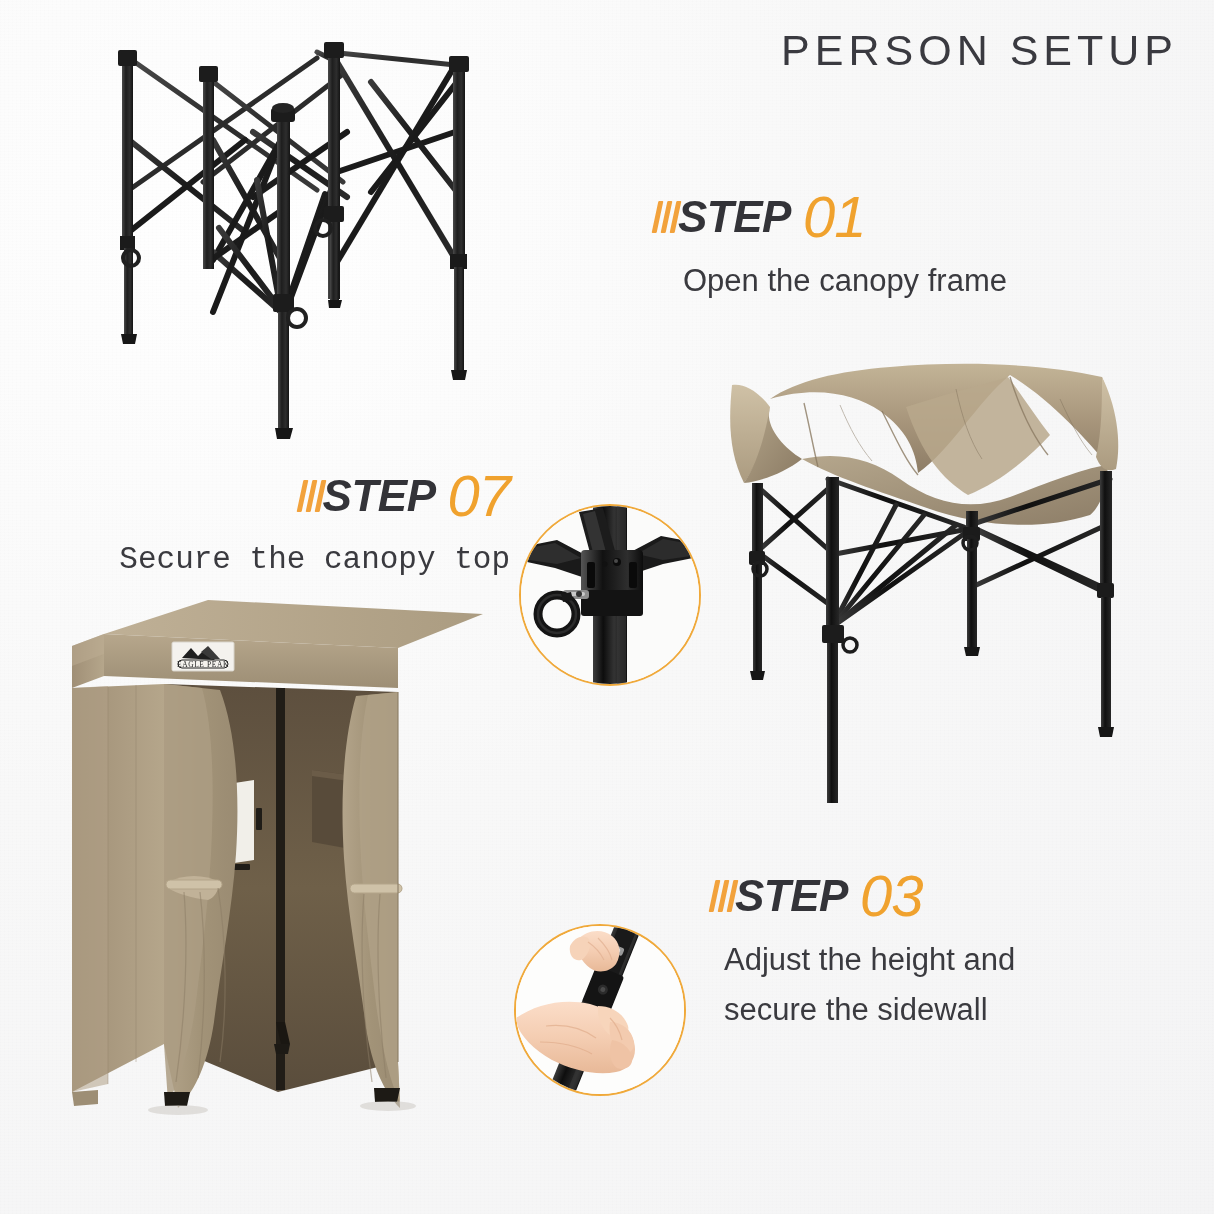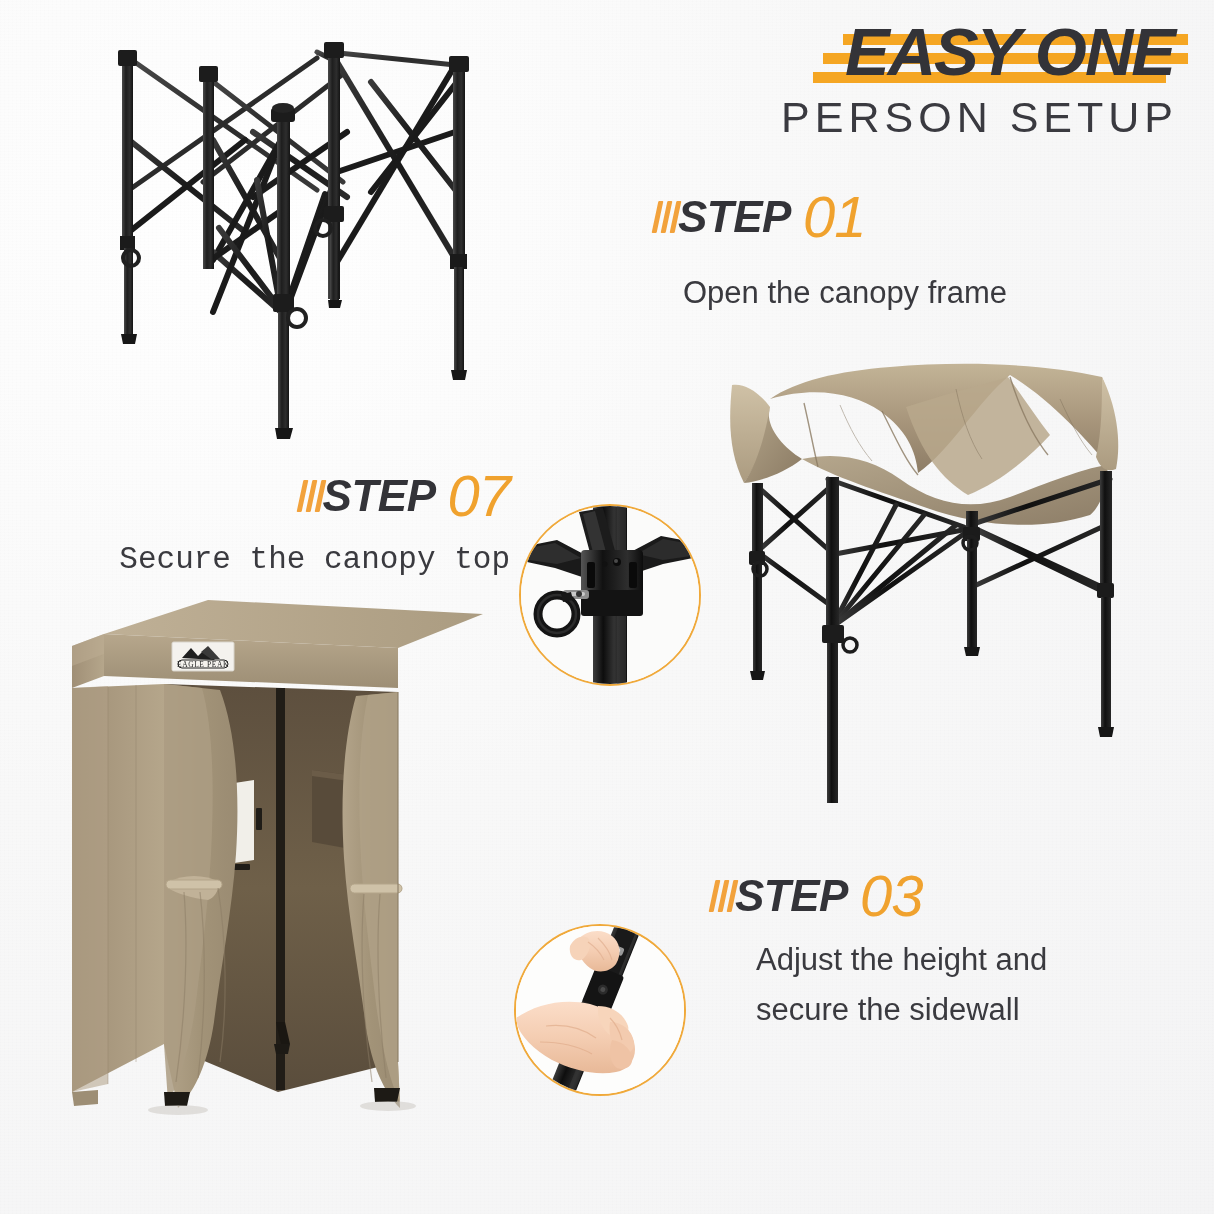--- a/index.html
+++ b/index.html
@@ -45,51 +45,43 @@
   
   .step-head{display:flex;align-items:center;white-space:nowrap;}
   .step-head.right{justify-content:flex-end;}
   .bars{display:inline-flex;gap:4px;transform:skewX(-12deg);}
   .bars i{display:block;width:5px;height:32px;background:#f2a23c;border-radius:1px;}
   .step-word{font-size:44px;font-weight:bold;font-style:italic;color:#333338;letter-spacing:-0.5px;}
   .step-num{font-size:58px;font-weight:normal;font-style:italic;color:#f0a22e;margin-left:12px;letter-spacing:-1px;}
   .step-desc{font-size:31px;color:#3a3a3f;line-height:1.22;white-space:nowrap;}
 
   #step1{position:absolute;left:655px;top:183px;}
-  #step1 .step-desc{margin-top:24px;margin-left:28px;}
+  #step1 .step-desc{margin-top:12px;margin-left:28px;}
   #step2{position:absolute;left:80px;top:462px;width:430px;text-align:right;}
   #step2 .step-desc{margin-top:12px;font-family:Liberation Mono, monospace;}
   #step3{position:absolute;left:712px;top:862px;}
-  #step3 .step-desc{margin-top:12px;margin-left:44px;}
+  #step3 .step-desc{margin-top:12px;margin-left:12px;}
 
   
   .photo{position:absolute;}
   svg{display:block;overflow:visible;}
 
   
   .inset{position:absolute;border-radius:50%;border:2px solid #f0a93a;
     background:#fdfdfd;overflow:hidden;box-sizing:border-box;}
   #inset-lock{left:519px;top:504px;width:182px;height:182px;}
   #inset-hand{left:514px;top:924px;width:172px;height:172px;}
 </style>
 </head>
 <body>
 
 <div id="stage">
   <div class="noise"></div>
 
   <div id="title-block">
-    <div class="title-main">
-      <div class="stripes">
-        <span class="stripe s1"></span>
-        <span class="stripe s2"></span>
-        <span class="stripe s3"></span>
-      </div>
-      <div class="title-text">EASY ONE</div>
-    </div>
     <div class="title-sub">PERSON SETUP</div>
   </div>
 
   <div id="step1">
     <div class="step-head">
       <span class="bars">
           <i></i>
           <i></i>
           <i></i>
         </span>

